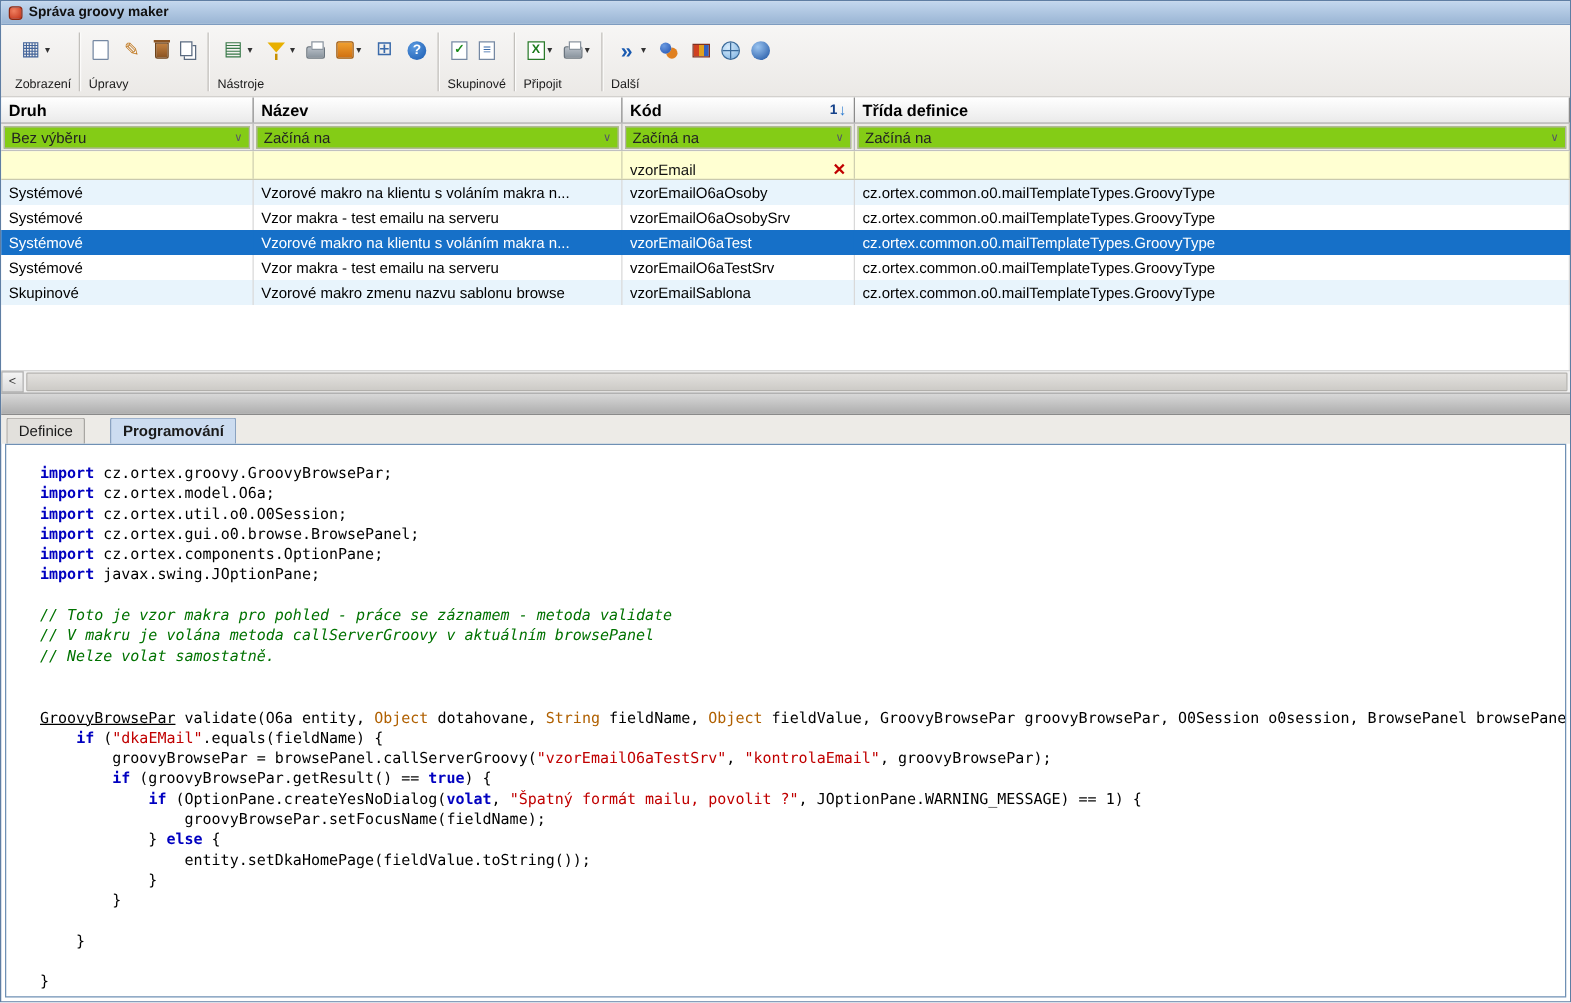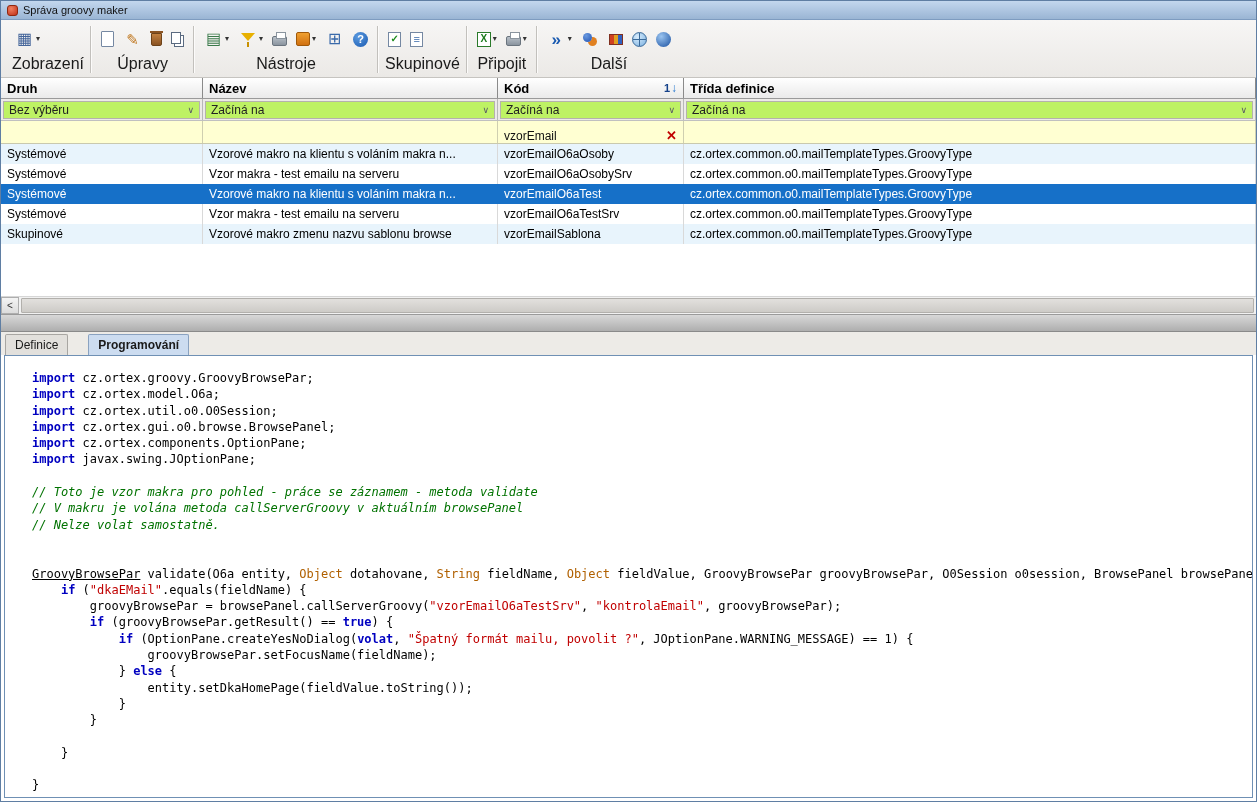--- a/index.html
+++ b/index.html
@@ -20,32 +20,32 @@
     flex:none; height:19px;
     background:linear-gradient(#c3d7ee,#9ab5d4);
     border-bottom:1px solid #7e9cc0;
     display:flex; align-items:center; gap:5px; padding:0 6px;
   }
   .app-icon {
     width:11px; height:11px; border-radius:3px;
     background:radial-gradient(circle at 35% 30%, #f08060, #c03018);
     border:1px solid #902810;
   }
-  .title-text { font-size:11px; font-weight:normal; color:#101010; }
+  .title-text { font-size:11px; font-weight:bold; color:#101010; }
 
   
   .toolbar {
     flex:none; height:58px;
     background:linear-gradient(#f7f6f5,#ebe9e6);
     border-bottom:1px solid #c6c4c0;
     display:flex; align-items:stretch; padding:2px 4px 0 6px;
   }
   .tb-group { display:flex; flex-direction:column; justify-content:space-between; padding:1px 5px; }
   .tb-icons { display:flex; align-items:center; gap:3px; height:34px; }
-  .tb-label { font-size:16px; color:#1a1a1a; text-align:center; padding-bottom:3px; white-space:nowrap; }
+  .tb-label { font-size:10px; color:#1a1a1a; text-align:left; padding-bottom:3px; white-space:nowrap; }
   .tb-sep { width:2px; border-left:1px solid #c2c0bc; border-right:1px solid #fcfbfa; margin:4px 1px; }
   .tb-btn { display:flex; align-items:center; gap:2px; padding:2px 2px; border:1px solid transparent; border-radius:2px; cursor:default; }
   .dd { font-size:8px; color:#333; line-height:1; }
   .ic { width:19px; height:19px; display:inline-flex; align-items:center; justify-content:center; font-size:14px; line-height:1; }
 
   .ic-view-mode::before { content:"▦"; color:#44659a; font-size:16px; }
   .ic-new-record { width:13px; height:16px; background:#fff; border:1px solid #7588a2; border-radius:1px; }
   .ic-edit-record::before { content:"✎"; color:#c07820; font-size:15px; }
   .ic-delete-record { width:11px; height:13px; background:linear-gradient(#c28040,#8a5322); border:1px solid #6d4218; border-radius:0 0 2px 2px; position:relative; }
   .ic-delete-record::before { content:""; position:absolute; top:-3px; left:-2px; right:-2px; height:2px; background:#8a5322; }
@@ -85,21 +85,21 @@
   }
   .th { display:flex; align-items:center; padding:0 6px; border-right:1px solid #8a8a8a; white-space:nowrap; overflow:hidden; }
   .sortwrap { margin-left:auto; display:flex; align-items:center; gap:1px; }
   .sortnum { font-size:11px; color:#14418a; font-weight:bold; }
   .sortarrow { font-size:12px; color:#2a7ad0; font-weight:bold; }
 
   .frow { flex:none; height:22px; background:#edebe8; border-bottom:1px solid #c0c0c0; }
   .fcell { display:flex; align-items:center; border-right:1px solid #b8b8b8; padding:1px 2px; }
   .combo {
     flex:1; height:18px; display:flex; align-items:center; justify-content:space-between;
-    background:#bef264; border:1px solid #b5b2ad; font-size:12px; color:#222; padding:0 5px;
+    background:#84cc16; border:1px solid #b5b2ad; font-size:12px; color:#222; padding:0 5px;
     white-space:nowrap; overflow:hidden;
   }
   .chev { font-size:9px; color:#556; margin-left:4px; }
 
   .vrow { flex:none; height:23px; background:var(--filter-row); border-bottom:1px solid #c9c9ae; }
   .vcell { display:flex; align-items:flex-end; padding:0 6px; border-right:1px solid #cfcfb0; font-size:12px; color:#111; }
   .clear-x { margin-left:auto; color:#c00000; font-weight:bold; font-size:13px; cursor:default; }
 
   .tbody { flex:none; }
   .trow { height:20px; background:#fff; }

